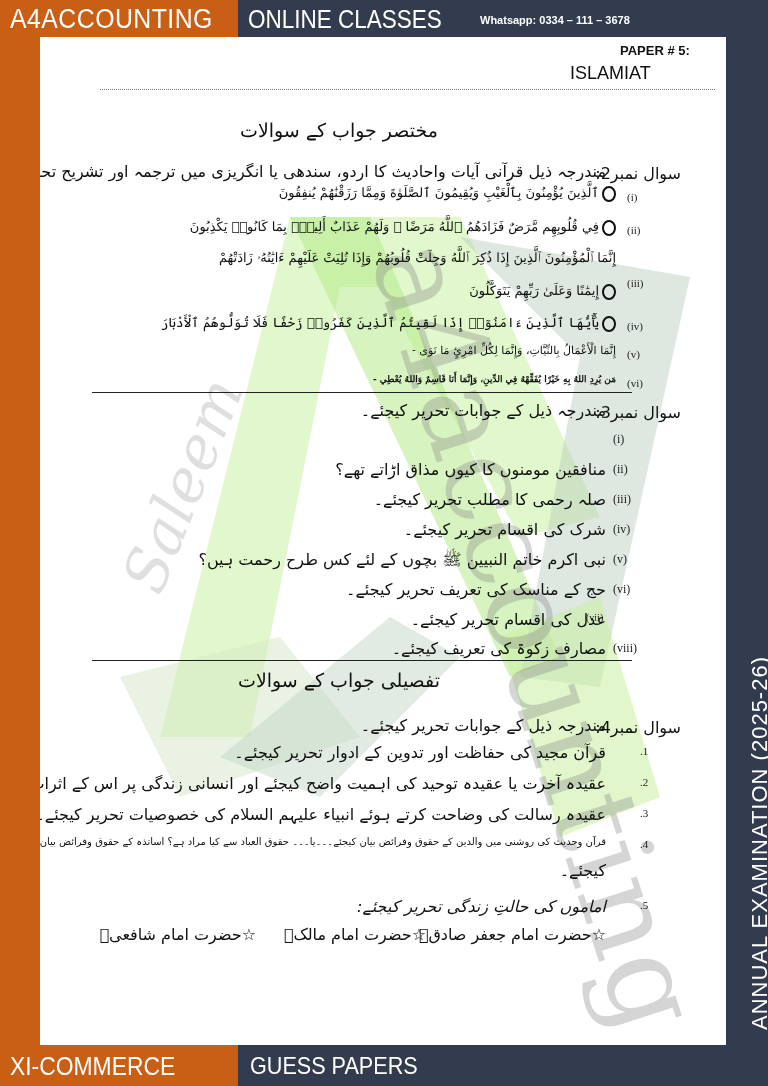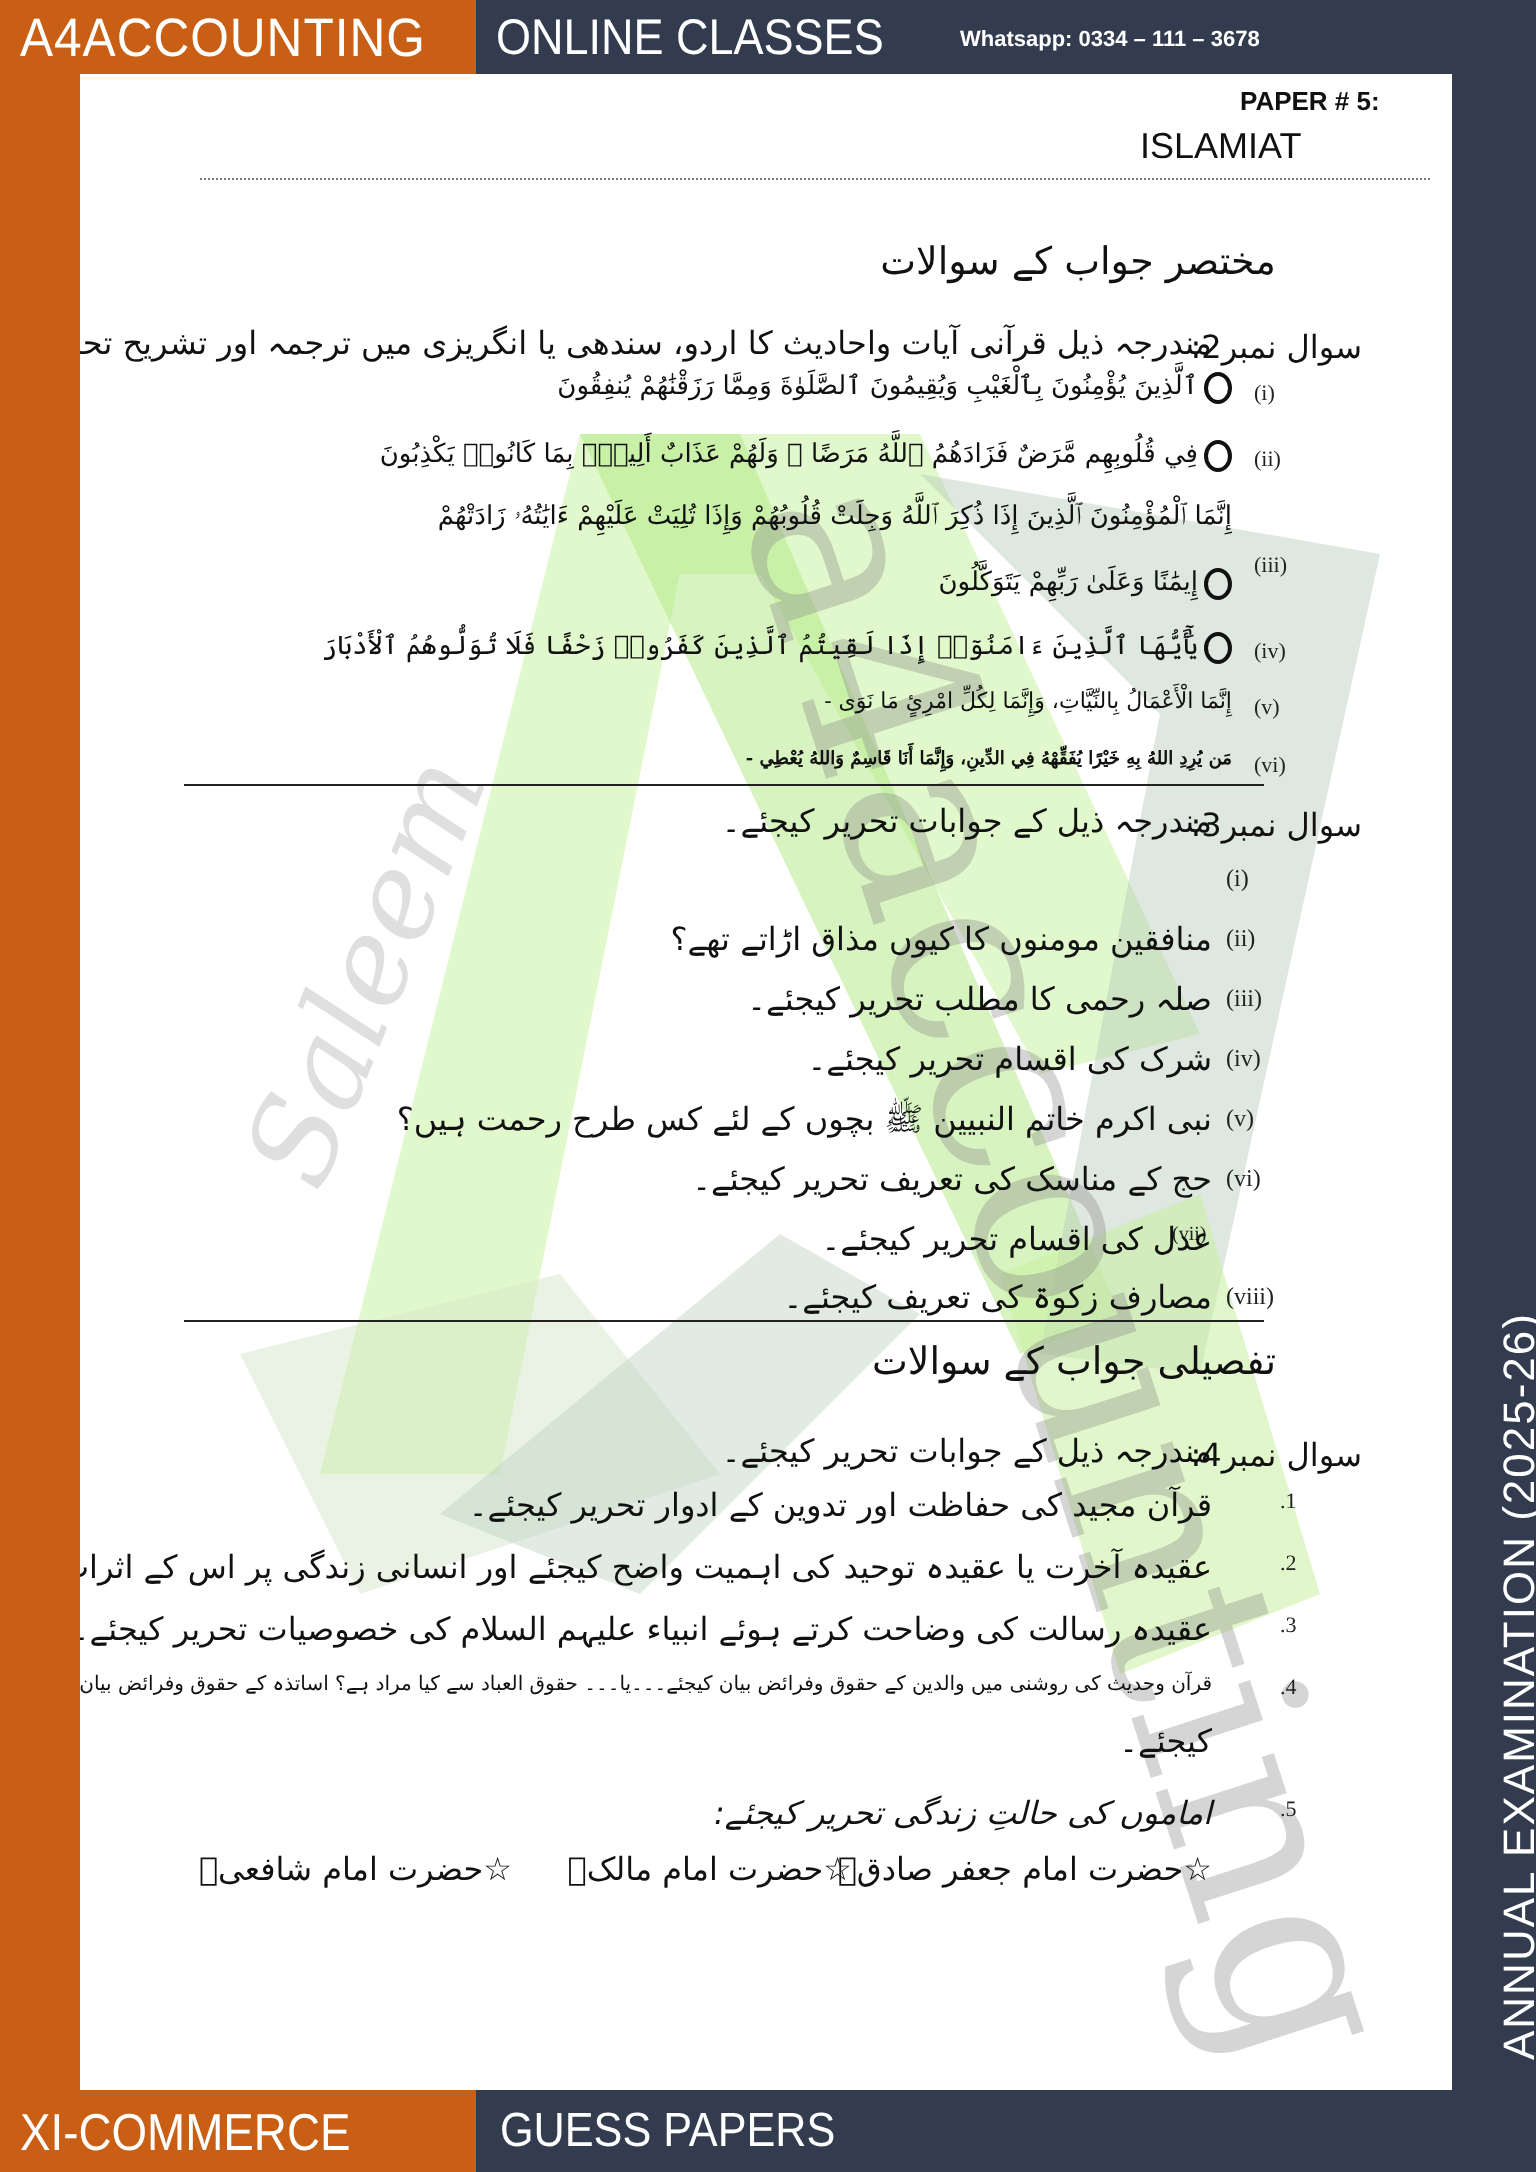--- a/index.html
+++ b/index.html
@@ -14,21 +14,21 @@
   .brand { position:absolute; left:10px; top:3px; color:#fff; font-family:"Liberation Sans", sans-serif; font-size:27px; letter-spacing:0.5px; line-height:32px; transform:scaleX(0.92); transform-origin:left; }
   .online { position:absolute; left:248px; top:3px; color:#fff; font-family:"Liberation Sans", sans-serif; font-size:25px; line-height:32px; transform:scaleX(0.9); transform-origin:left; }
   .whatsapp { position:absolute; left:480px; top:14px; color:#fff; font-family:"Liberation Sans", sans-serif; font-size:11px; font-weight:bold; }
   .foot-left { position:absolute; left:10px; top:1050px; color:#fff; font-family:"Liberation Sans", sans-serif; font-size:26px; line-height:32px; transform:scaleX(0.88); transform-origin:left; }
   .foot-right { position:absolute; left:250px; top:1050px; color:#fff; font-family:"Liberation Sans", sans-serif; font-size:24px; line-height:32px; transform:scaleX(0.9); transform-origin:left; }
   .vertical { position:absolute; left:747px; top:1030px; color:#fff; font-family:"Liberation Sans", sans-serif; font-size:22px; white-space:nowrap; transform:rotate(-90deg); transform-origin:left top; letter-spacing:1px; }
   .paper-no { position:absolute; left:572px; top:43px; font-family:"Liberation Sans", sans-serif; font-size:13px; font-weight:bold; color:#111;padding-left:48px; }
   .subject { position:absolute; left:570px; top:63px; font-family:"Liberation Sans", sans-serif; font-size:18px; color:#111; }
   .dotted { position:absolute; left:100px; top:88px; width:615px; border-top:1px dotted #777; }
   .wm { position:absolute; pointer-events:none; }
-  .section-title { position:absolute; width:598px; font-family:"DejaVu Serif", serif; font-size:19px; color:#111; direction:rtl; }
+  .section-title { position:absolute; width:598px; text-align:center; font-family:"DejaVu Serif", serif; font-size:19px; color:#111; direction:rtl; }
   .num { position:absolute; font-family:"Liberation Serif", serif; font-size:11px; color:#222; }
   .ar { position:absolute; font-family:"DejaVu Serif", serif; font-size:13px; direction:rtl; white-space:nowrap; color:#111; }
   .ur { position:absolute; font-size:16px; direction:rtl; white-space:nowrap; color:#111; }
   .hr { position:absolute; border-top:1.5px solid #222; }
   .ring { display:inline-block; width:10px; height:12px; border:2px solid #111; border-radius:50%; vertical-align:middle; margin-left:3px; }
 </style>
 </head>
 <body>
 
 <div class="frame-orange-left"></div>

